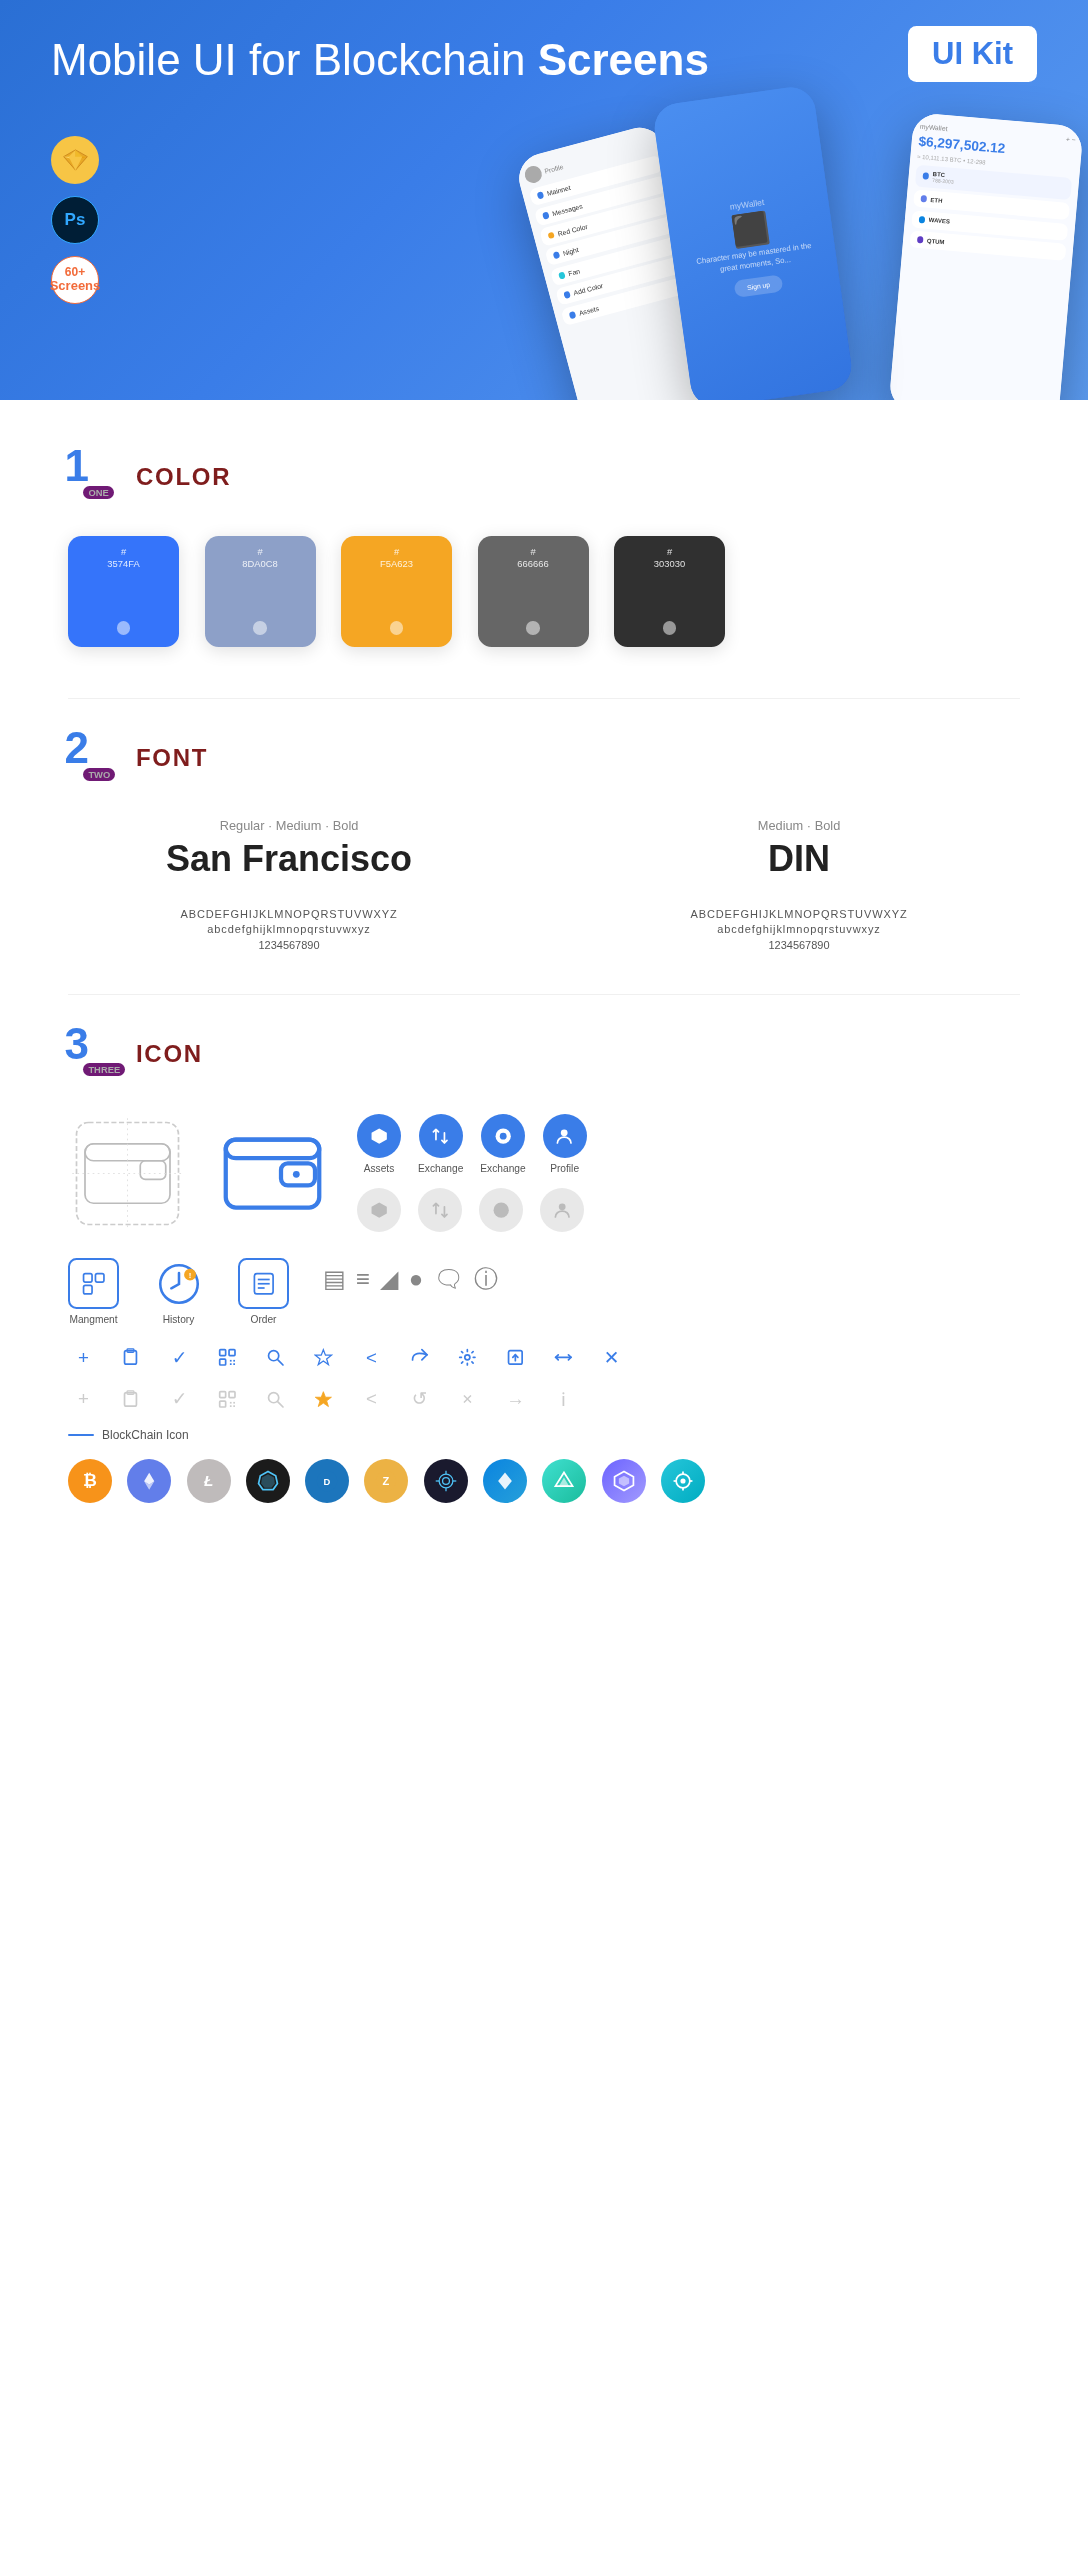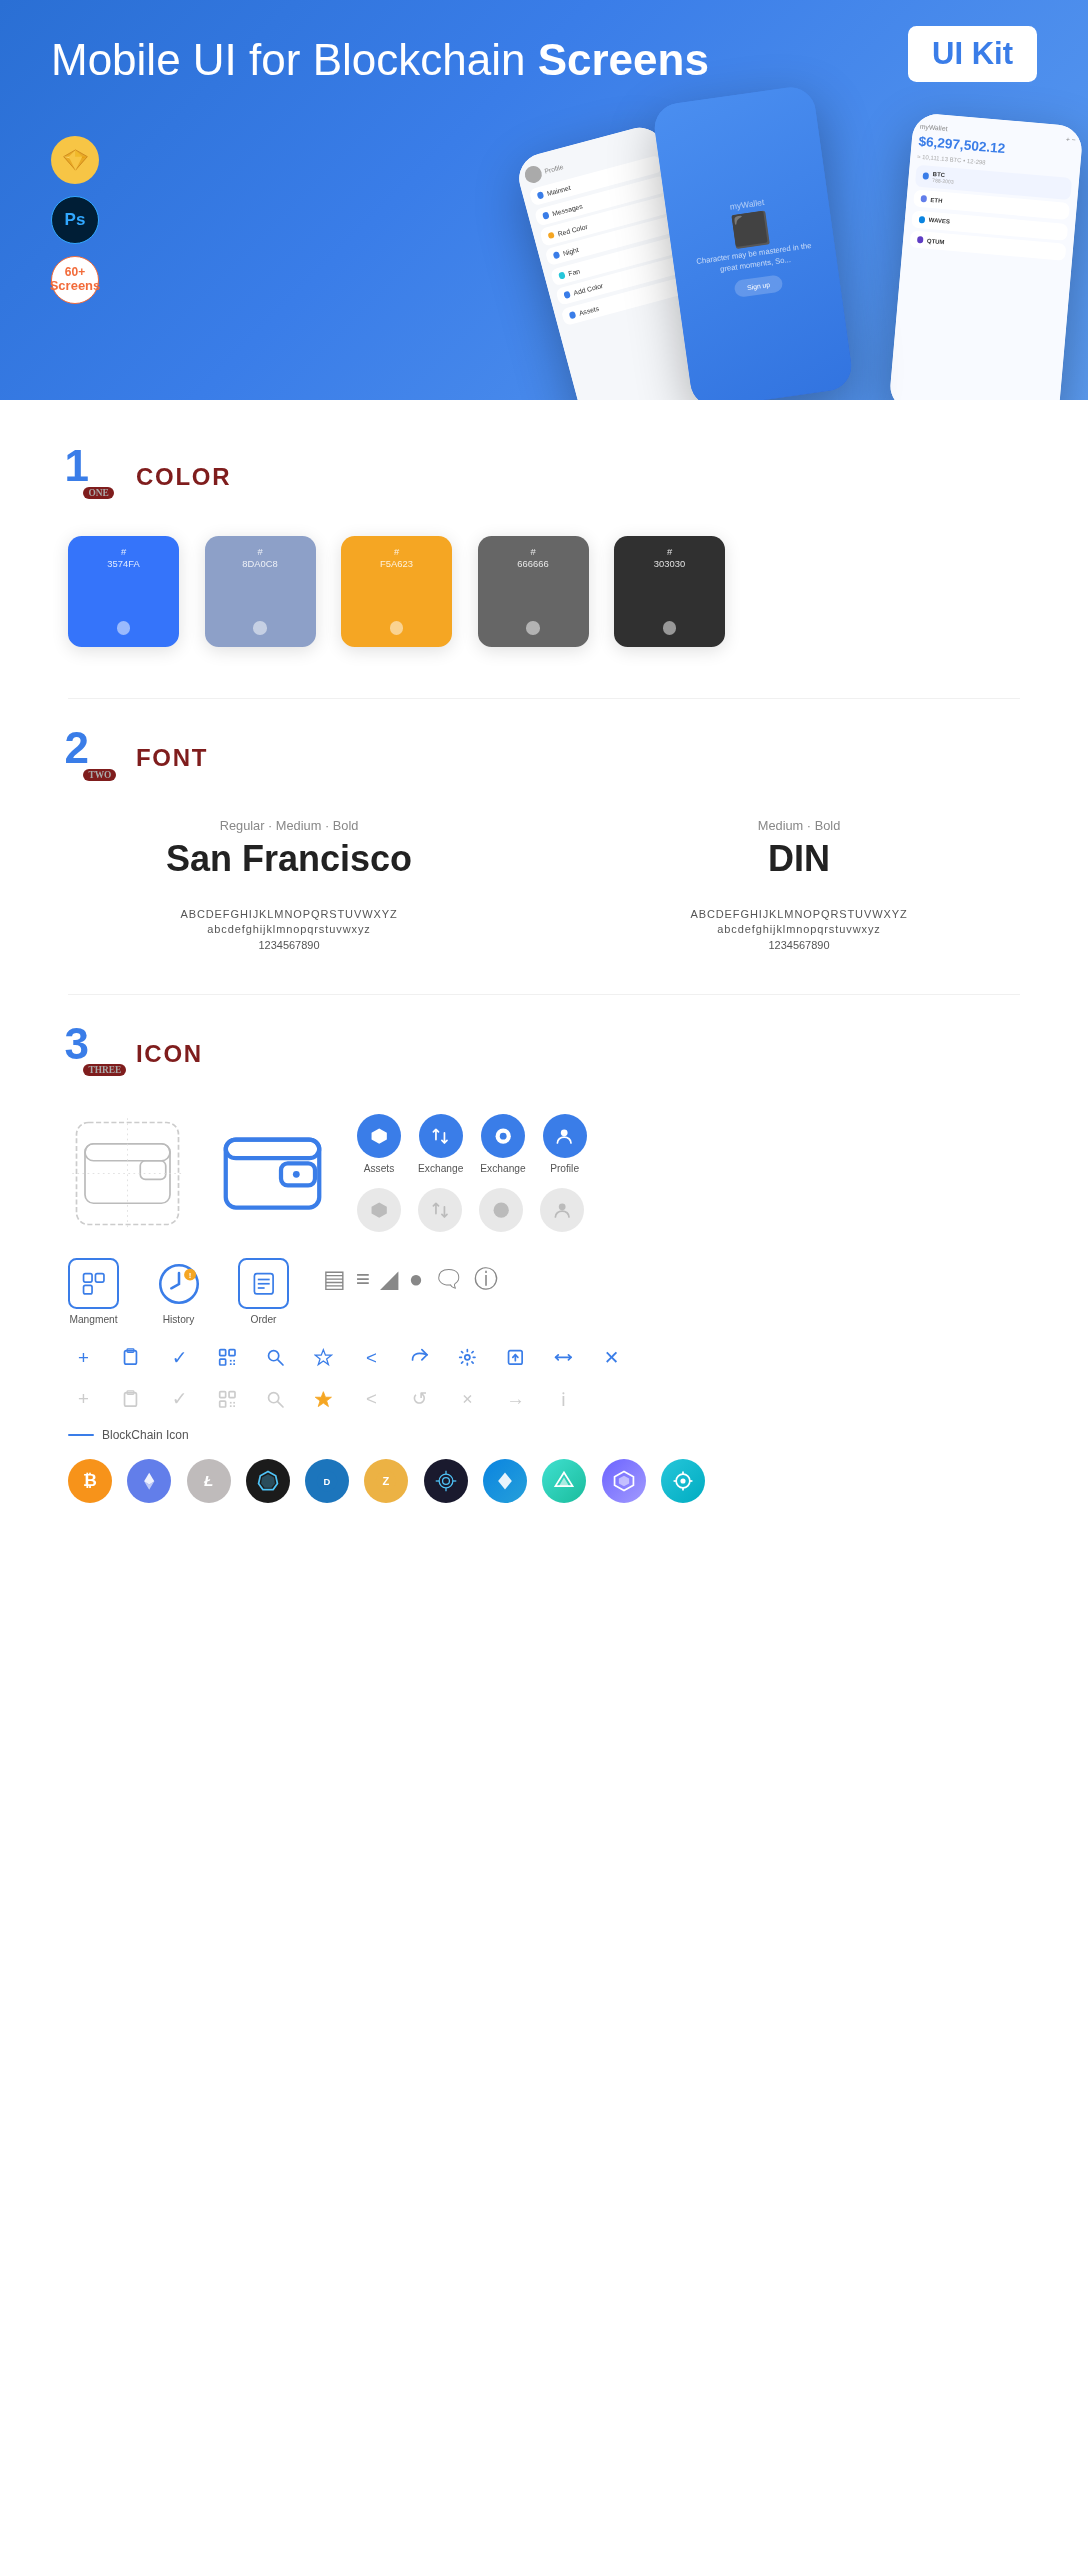--- a/index.html
+++ b/index.html
@@ -164,24 +164,23 @@
       top: -6.8px;
       left: -3.4px;
     }
     .section-number-label {
       font-size: 9.4px;
       font-weight: 600;
       color: #aaa;
       position: absolute;
       bottom: 3.4px;
       left: 15.3px;
-      background: #7f1d1d;
+      background: #701a75;
       border-radius: 8.5px;
       padding: 0.9px 5.1px;
-      font-family: Liberation Serif, serif;
     }
     .section-title {
       font-size: 24px;
       font-weight: 800;
       color: #7f1d1d;
       letter-spacing: 1.7px;
     }
 
     
     .color-swatches {

